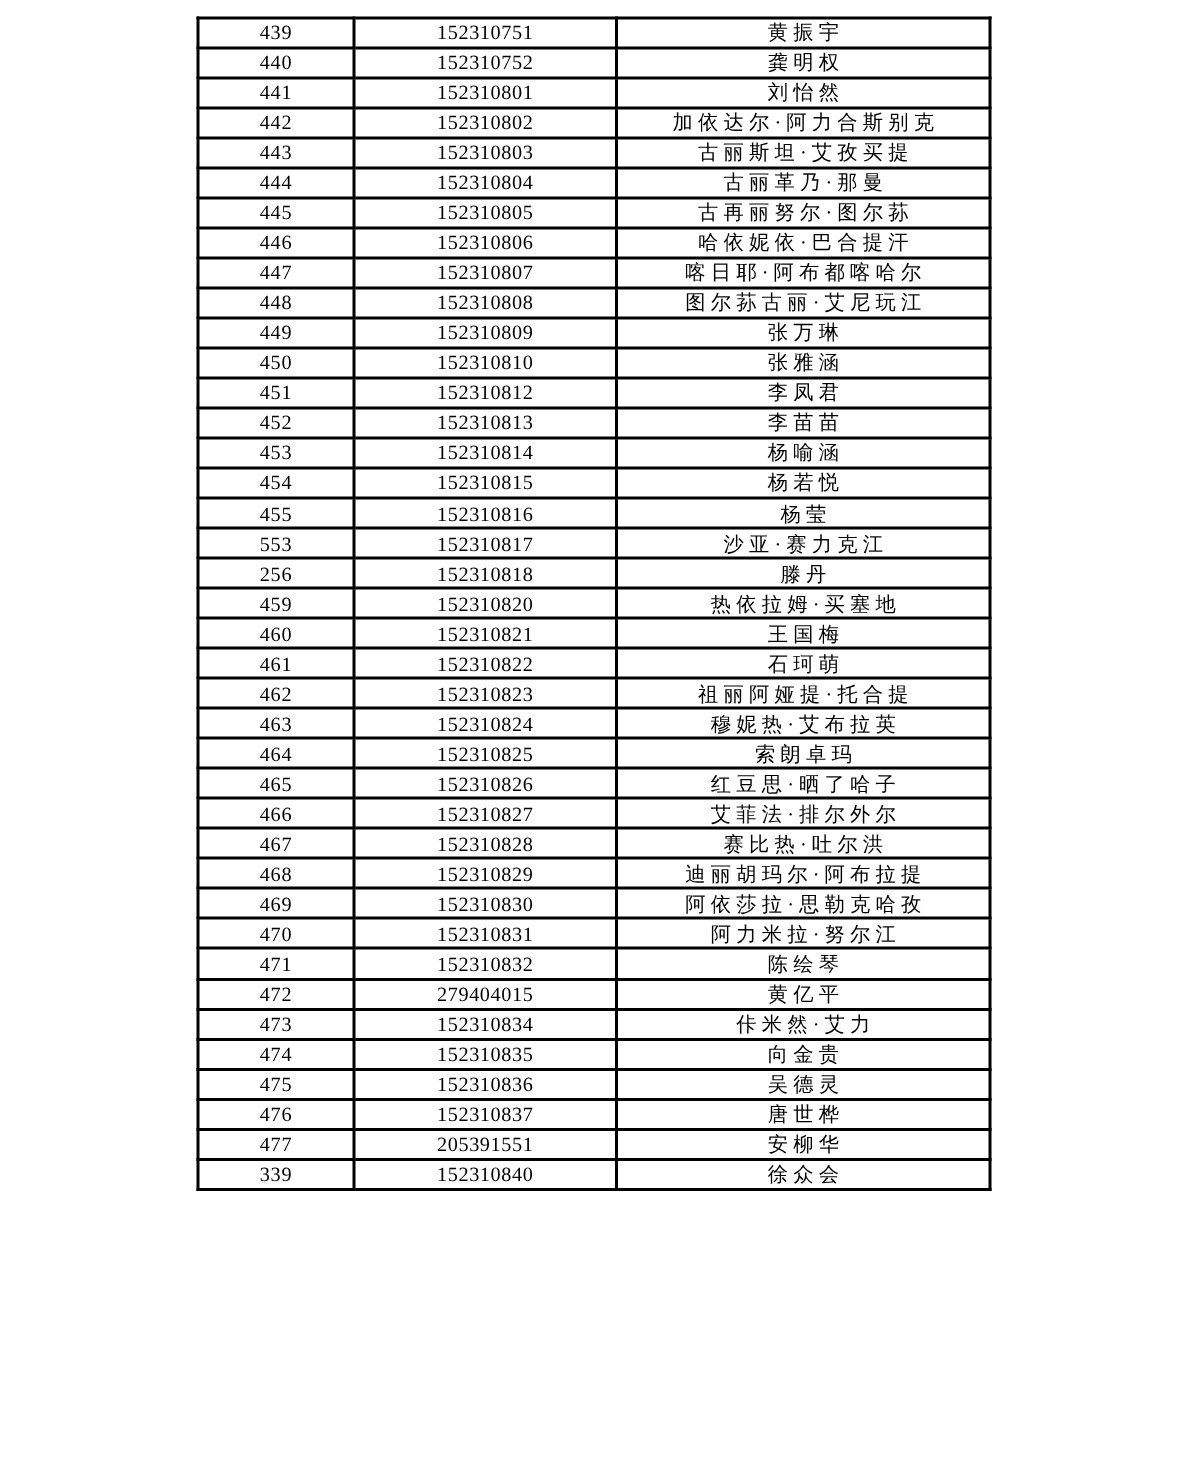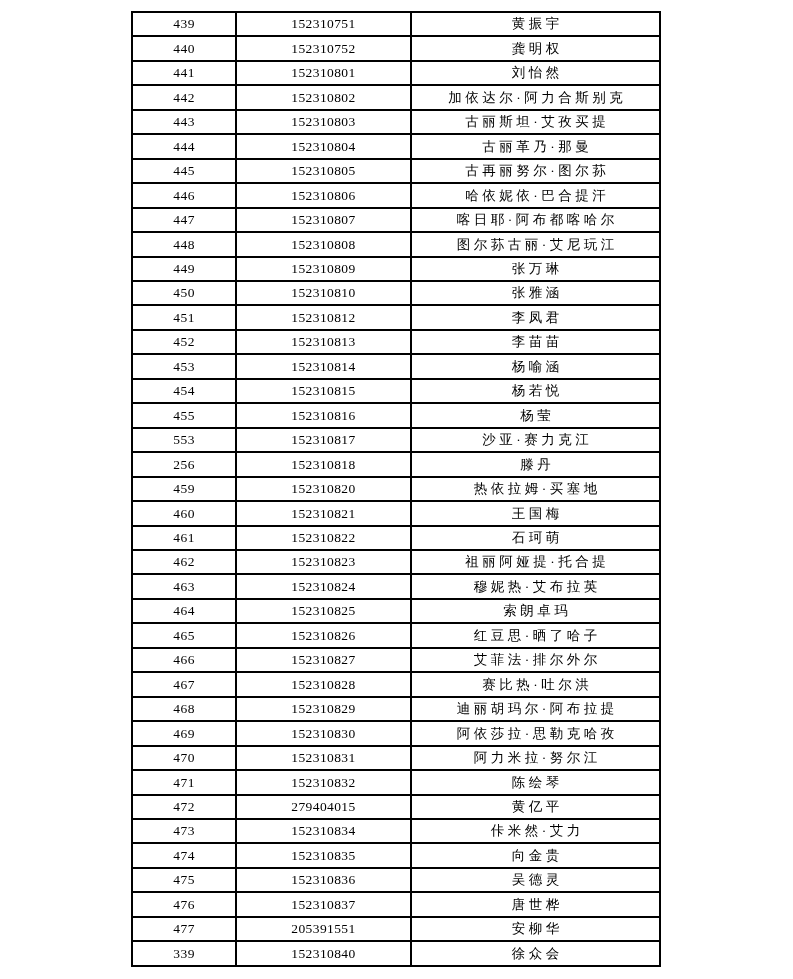--- a/index.html
+++ b/index.html
@@ -18,21 +18,21 @@
     width: 793px;
     height: 979px;
     background: #ffffff;
     overflow: hidden;
   }
   table.roster {
     position: absolute;
     left: 131px;
     top: 11px;
     width: 528px;
-    height: 956px;
+    height: 783px;
     border-collapse: collapse;
     table-layout: fixed;
   }
   table.roster td {
     border: 2px solid #000000;
     text-align: center;
     vertical-align: middle;
     padding: 0;
     font-size: 13.5px;
     line-height: 1;

